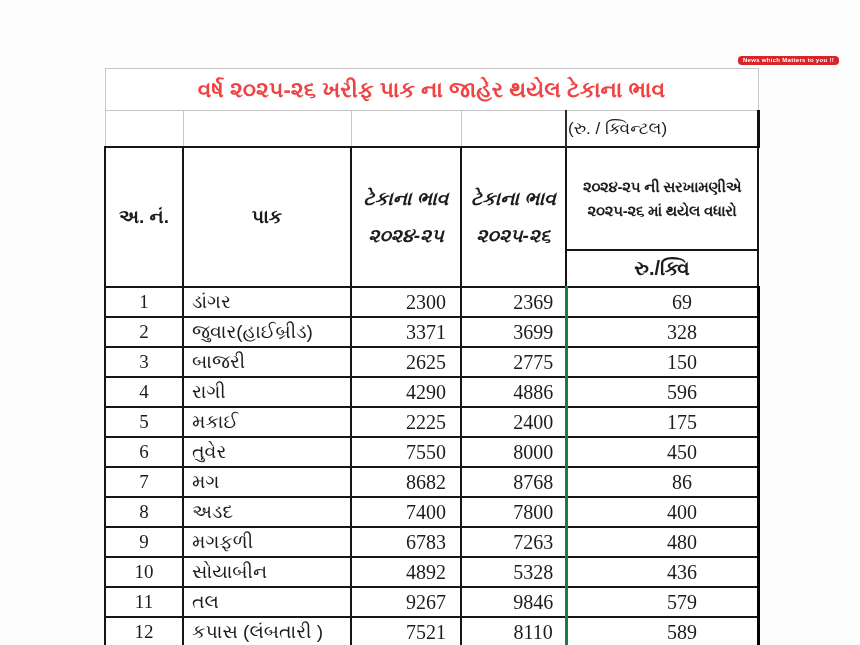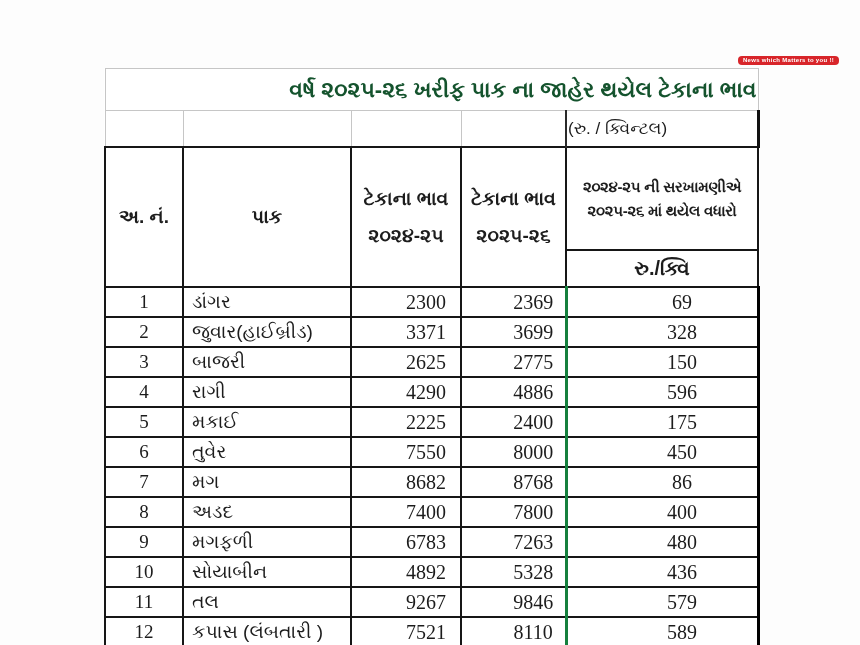--- a/index.html
+++ b/index.html
@@ -67,24 +67,24 @@
   .msp-table td {
     overflow: hidden;
     vertical-align: middle;
     background: #ffffff;
   }
 
   
   td.title-cell {
     height: 39px;
     border: 1px solid #c6c6c6;
-    text-align: right;
+    text-align: center;
     font-size: 22px;
     font-weight: 700;
-    color: #14532d;
+    color: #ef4444;
     margin-left: 36px;
   }
   tr.unit-row td {
     height: 33px;
     border: 1px solid #c6c6c6;
   }
   td.unit-cell {
     text-align: left;
     font-size: 17px;
     font-weight: 500;
@@ -92,21 +92,21 @@
     border-right: 3px solid #111111 !important;
   }
 
   
   tr.header-row td {
     border: 2px solid #161616;
     text-align: center;
     font-weight: 700;
   }
   td.h-serial, td.h-crop { height: 136px; font-size: 19px; }
-  td.h-msp { height: 136px; font-size: 19px; line-height: 1.95; }
+  td.h-msp { height: 136px; font-size: 19px; line-height: 1.95; font-style: italic; }
   td.h-increase {
     height: 98px;
     font-size: 15px;
     line-height: 1.6;
     border: 3px solid #000000;
     letter-spacing: -0.3px;
   }
   td.h-increase-unit {
     height: 32px;
     font-size: 20px;

